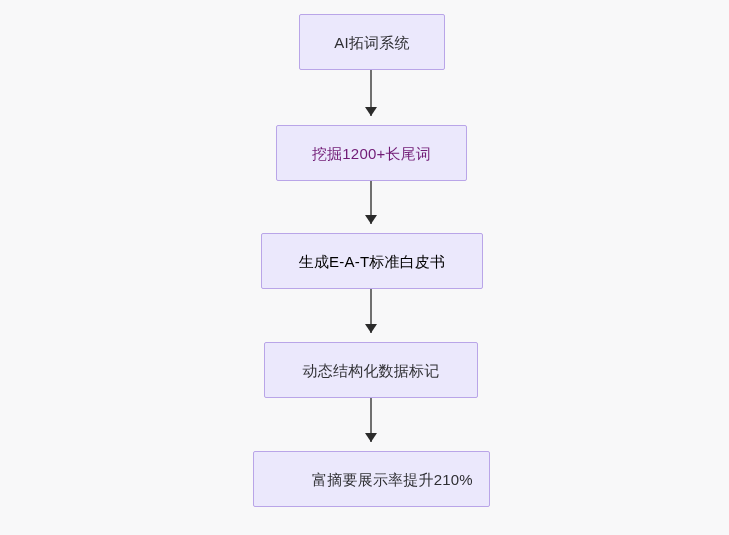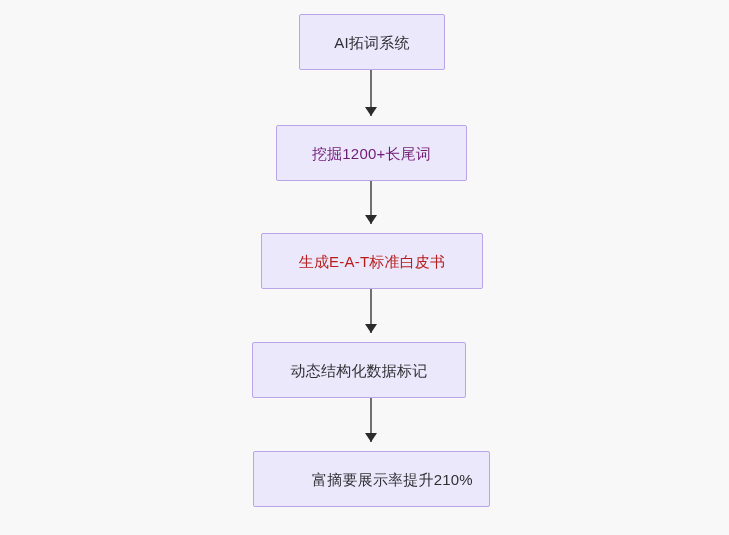--- a/index.html
+++ b/index.html
@@ -69,28 +69,28 @@
   <div class="edge" style="left: 370px; top: 70px; height: 46px; background: rgb(112, 112, 112);"></div>
   <div class="arrowhead" style="left: 365px; top: 107px; border-top-color: rgb(43, 43, 43);"></div>
 
   <div class="node" style="left: 276px; top: 125px; width: 191px; height: 56px; background: rgb(235, 232, 252); border-color: rgb(185, 165, 232); color: #701a75;">
     <span class="node-label">挖掘1200+长尾词</span>
   </div>
 
   <div class="edge" style="left: 370px; top: 181px; height: 43px; background: rgb(112, 112, 112);"></div>
   <div class="arrowhead" style="left: 365px; top: 215px; border-top-color: rgb(43, 43, 43);"></div>
 
-  <div class="node" style="left: 261px; top: 233px; width: 222px; height: 56px; background: rgb(235, 232, 252); border-color: rgb(185, 165, 232); color: #b91c1c;">
+  <div class="node" style="left: 261px; top: 233px; width: 222px; height: 56px; background: rgb(235, 232, 252); border-color: rgb(185, 165, 232); color: #000000;">
     <span class="node-label">生成E-A-T标准白皮书</span>
   </div>
 
   <div class="edge" style="left: 370px; top: 289px; height: 44px; background: rgb(112, 112, 112);"></div>
   <div class="arrowhead" style="left: 365px; top: 324px; border-top-color: rgb(43, 43, 43);"></div>
 
-  <div class="node" style="left: 252px; top: 342px; width: 214px; height: 56px; background: rgb(235, 232, 252); border-color: rgb(185, 165, 232); color: rgb(47, 47, 51);">
+  <div class="node" style="left: 264px; top: 342px; width: 214px; height: 56px; background: rgb(235, 232, 252); border-color: rgb(185, 165, 232); color: rgb(47, 47, 51);">
     <span class="node-label">动态结构化数据标记</span>
   </div>
 
   <div class="edge" style="left: 370px; top: 398px; height: 44px; background: rgb(112, 112, 112);"></div>
   <div class="arrowhead" style="left: 365px; top: 433px; border-top-color: rgb(43, 43, 43);"></div>
 
   <div class="node" style="left: 253px; top: 451px; width: 237px; height: 56px; background: rgb(235, 232, 252); border-color: rgb(185, 165, 232); color: rgb(47, 47, 51); padding-left: 42px;">
     <span class="node-label">富摘要展示率提升210%</span>
   </div>
 

